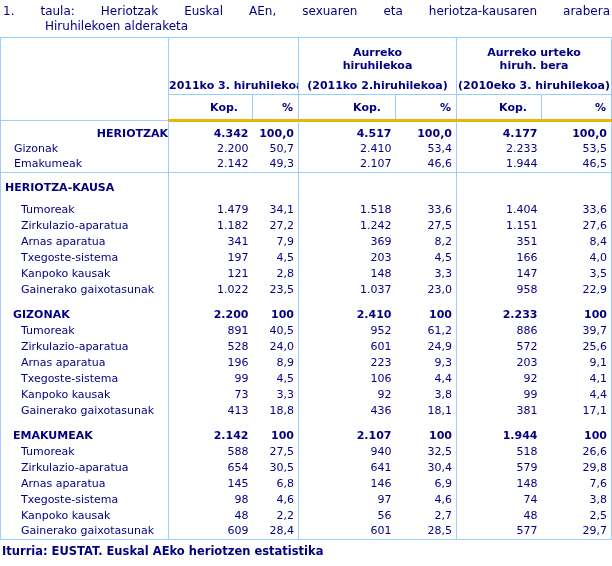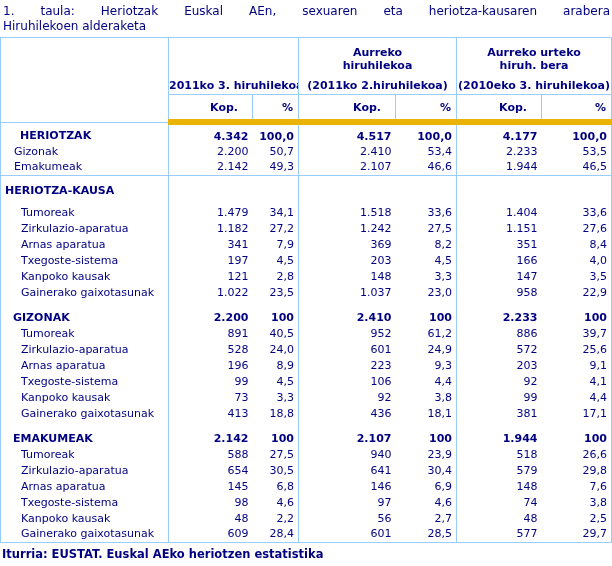--- a/index.html
+++ b/index.html
@@ -3,46 +3,46 @@
 <meta charset="utf-8">
 <style>
   html,body{margin:0;padding:0;}
   body{
     width:612px;height:566px;overflow:hidden;
     background:#ffffff;color:#000080;
     font-family:"DejaVu Sans",sans-serif;
   }
   .title{padding:4px 2px 0 3px;font-size:12px;font-weight:normal;line-height:15px;color:#000080;}
   .title .l1{text-align:justify;text-align-last:justify;}
-  .title .l2{text-align:left;}
+  .title .l2{text-align:left;margin-left:42px;}
 
   table{
     border-collapse:collapse;table-layout:fixed;
     width:611px;margin:3px 0 0 0;
     border:1px solid #99CCFF;
     font-size:11px;color:#000080;
   }
   th,td{padding:0;vertical-align:middle;overflow:hidden;white-space:nowrap;}
   .gb{border-left:1px solid #99CCFF;}
 
   
   thead th{font-weight:bold;}
   .gtitle{height:36px;vertical-align:middle;line-height:13px;padding-top:3px;}
   .period{height:17px;text-align:center;border-bottom:1px solid #99CCFF;}
-  .subhead{height:24px;border-bottom:6px solid #eab308;text-align:right;}
+  .subhead{height:24px;border-bottom:3px solid #eab308;text-align:right;}
   .subhead.kop{padding-right:14px;}
   .subhead.pct{padding-right:5px;border-left:1px solid #99CCFF;}
   .corner{border-bottom:1px solid #99CCFF;}
 
   
   tbody tr{height:16px;}
   tbody th{text-align:left;font-weight:normal;}
   tbody td.num{text-align:right;padding-right:4px;}
   tr.first th,tr.first td{padding-top:5px;}
-  tr.section th{font-weight:bold;padding-left:19px;}
+  tr.section th{font-weight:bold;padding-left:4px;text-align:right;}
   tr.section td{font-weight:bold;}
   tr.section2{height:25px;}
   tr.section2 th{font-weight:bold;padding-left:4px;vertical-align:bottom;padding-bottom:3px;}
   tr.sub th{padding-left:13px;}
   tr.group th{font-weight:bold;padding-left:12px;}
   tr.group td{font-weight:bold;}
   tr.item th{padding-left:20px;}
   tr.divider th,tr.divider td{border-bottom:1px solid #99CCFF;}
   tr.spacer{height:9px;}
   tr.spacer-sm{height:4px;}
@@ -287,21 +287,21 @@
     <td class="num gb">2.107</td>
     <td class="num">100</td>
     <td class="num gb">1.944</td>
     <td class="num">100</td>
   </tr>
       <tr class="item">
     <th class="rowlabel">Tumoreak</th>
     <td class="num gb">588</td>
     <td class="num">27,5</td>
     <td class="num gb">940</td>
-    <td class="num">23,9</td>
+    <td class="num">32,5</td>
     <td class="num gb">518</td>
     <td class="num">26,6</td>
   </tr>
       <tr class="item">
     <th class="rowlabel">Zirkulazio-aparatua</th>
     <td class="num gb">654</td>
     <td class="num">30,5</td>
     <td class="num gb">641</td>
     <td class="num">30,4</td>
     <td class="num gb">579</td>

